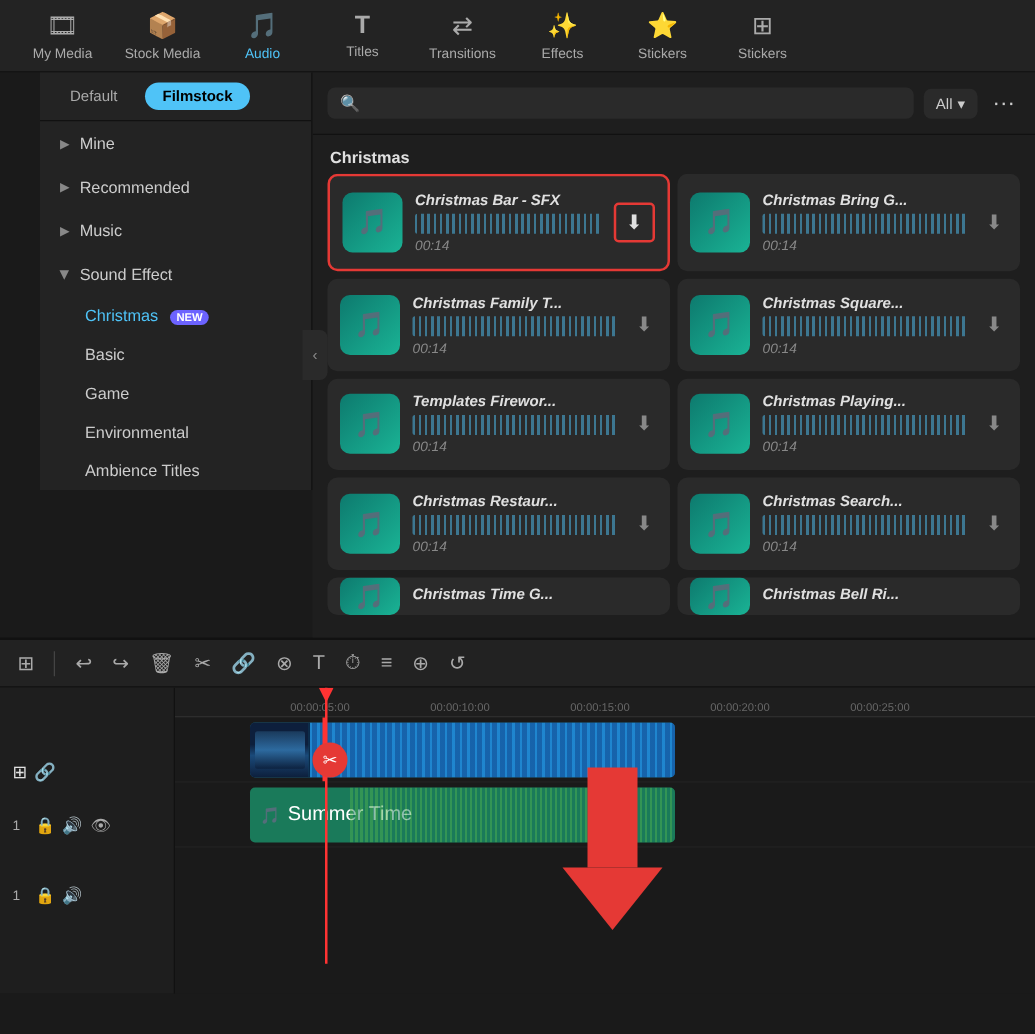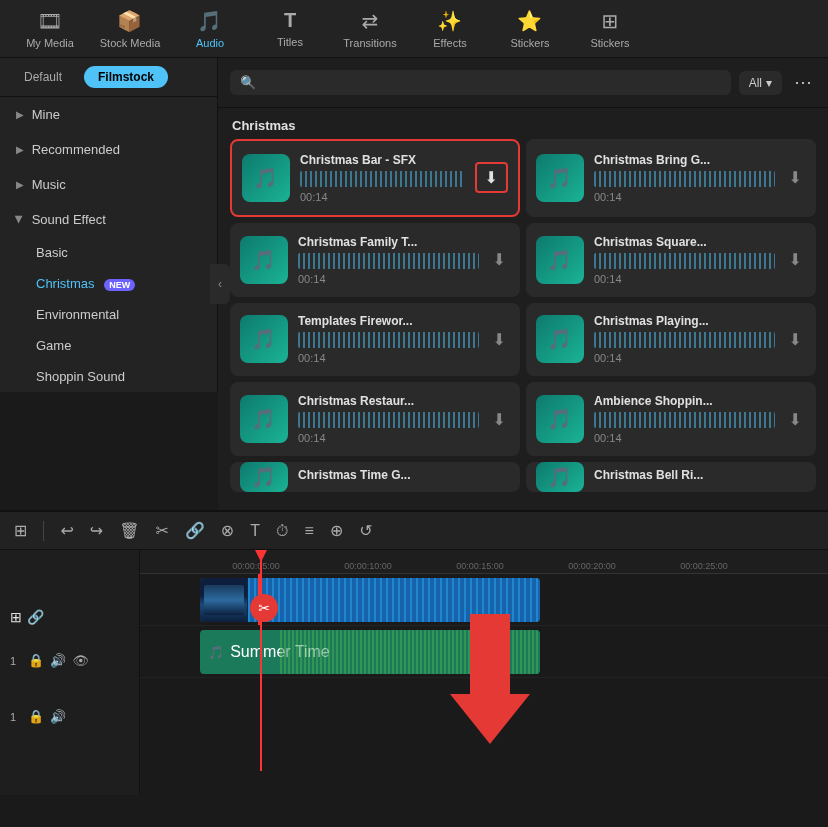--- a/index.html
+++ b/index.html
@@ -195,21 +195,21 @@
       width: 48px;
       height: 48px;
       border-radius: 8px;
       background: linear-gradient(135deg, #0d7a6e, #1ab395);
       display: flex;
       align-items: center;
       justify-content: center;
       flex-shrink: 0;
       font-size: 20px;
     }
-    .sound-info { flex: 1; min-width: 0; }
+    .sound-info { flex: 1; min-width: 0; font-style: italic; }
     .sound-name {
       font-size: 12px;
       font-weight: 600;
       color: #e0e0e0;
       white-space: nowrap;
       overflow: hidden;
       text-overflow: ellipsis;
       margin-bottom: 4px;
     }
     .sound-wave {
@@ -522,21 +522,21 @@
   <div class="nav-item">
     <span class="nav-icon">⭐</span>
     <span>Stickers</span>
   </div>
   <div class="nav-item">
     <span class="nav-icon">⊞</span>
     <span>Stickers</span>
   </div>
 </div>
 
-<div class="main-area" style="position:relative;">
+<div class="main-area" style="position:relative;padding-left:32px;">
 
   <div class="sidebar-wrapper">
     <div class="sidebar">
 
       <div class="sidebar-tabs">
         <button class="sidebar-tab">Default</button>
         <button class="sidebar-tab active">Filmstock</button>
       </div>
 
       <div class="sidebar-item">
@@ -552,35 +552,35 @@
       <div class="sidebar-item">
         <span class="arrow">▶</span>
         <span>Music</span>
       </div>
 
       <div class="sidebar-item expanded">
         <span class="arrow" style="display:inline-block;transform:rotate(90deg);">▶</span>
         <span>Sound Effect</span>
       </div>
 
-      <div class="sidebar-sub-item">
-        <span>Basic</span>
-      </div>
       <div class="sidebar-sub-item active">
         <span>Christmas</span>
         <span class="new-badge">NEW</span>
       </div>
       <div class="sidebar-sub-item">
-        <span>Environmental</span>
+        <span>Basic</span>
       </div>
       <div class="sidebar-sub-item">
         <span>Game</span>
       </div>
       <div class="sidebar-sub-item">
-        <span>Shoppin Sound</span>
+        <span>Environmental</span>
+      </div>
+      <div class="sidebar-sub-item">
+        <span>Ambience Titles</span>
       </div>
     </div>
 
     <div class="sidebar-collapse">
       <span>‹</span>
     </div>
   </div>
 
   <div class="content-panel">
 
@@ -665,21 +665,21 @@
           <div class="sound-name">Christmas Restaur...</div>
           <div class="sound-wave"></div>
           <div class="sound-duration">00:14</div>
         </div>
         <span class="sound-download">⬇</span>
       </div>
 
       <div class="sound-card">
         <div class="sound-thumb">🎵</div>
         <div class="sound-info">
-          <div class="sound-name">Ambience Shoppin...</div>
+          <div class="sound-name">Christmas Search...</div>
           <div class="sound-wave"></div>
           <div class="sound-duration">00:14</div>
         </div>
         <span class="sound-download">⬇</span>
       </div>
 
       <div class="sound-card" style="height:30px;overflow:hidden;">
         <div class="sound-thumb" style="height:30px;">🎵</div>
         <div class="sound-info">
           <div class="sound-name">Christmas Time G...</div>

